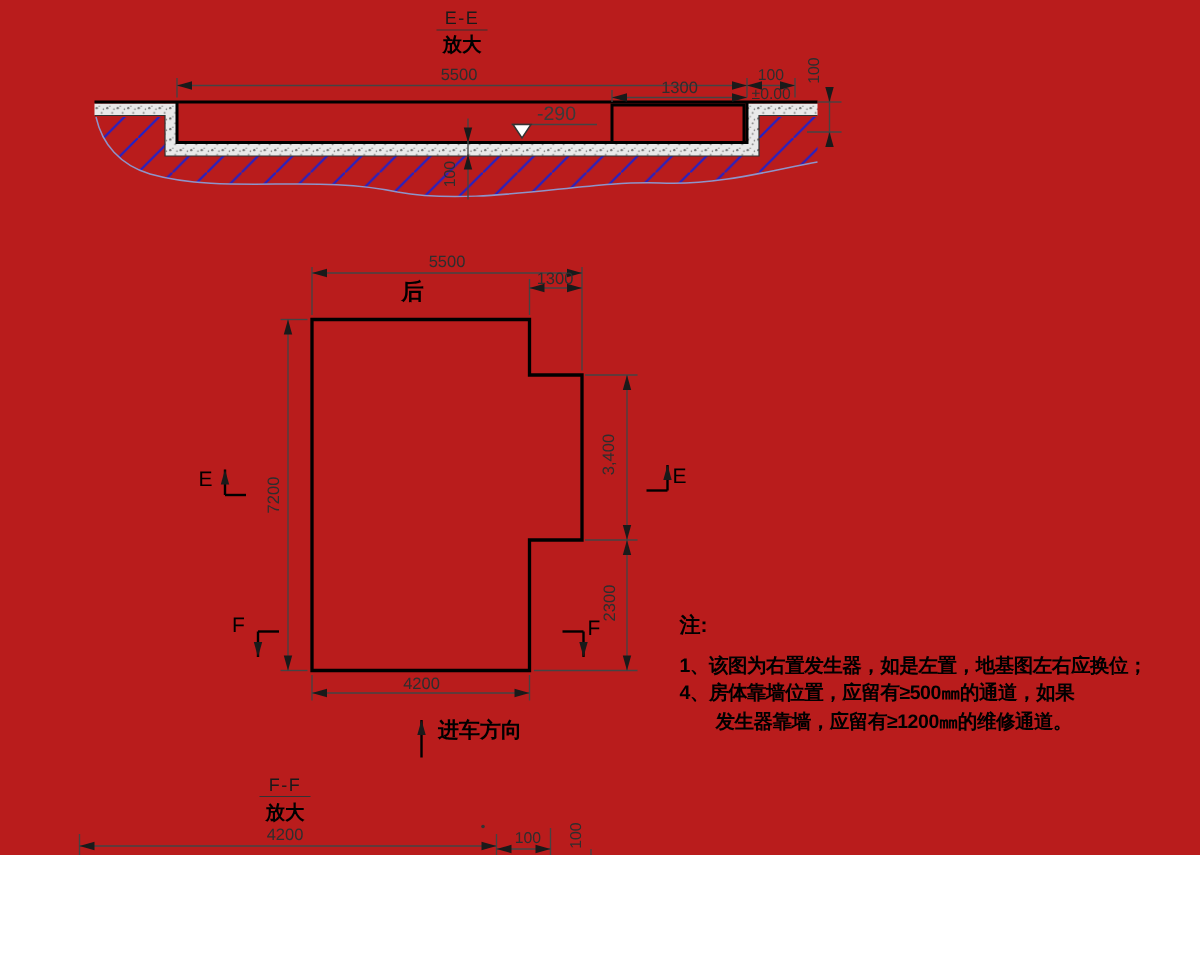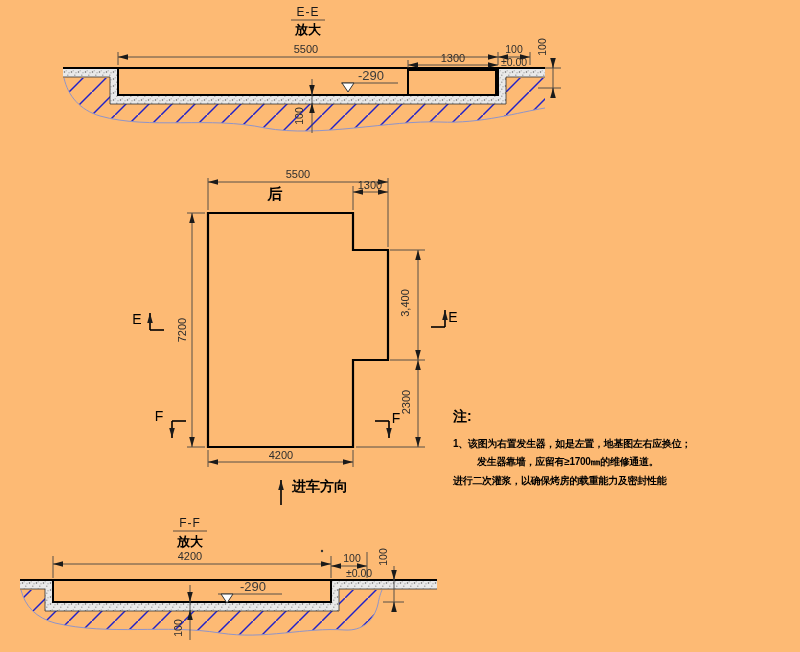--- a/index.html
+++ b/index.html
@@ -1,16 +1,16 @@
 <!DOCTYPE html>
 <html><head>
 <meta charset="utf-8">
 <style>
   html,body{margin:0;padding:0;background:#fff;}
-  .canvas{position:relative;width:800px;height:652px;background:#fdba74;overflow:hidden;
+  .canvas{position:relative;width:800px;height:570px;background:#b91c1c;overflow:hidden;
           font-family:"Liberation Sans","DejaVu Sans",sans-serif;}
   svg{position:absolute;left:0;top:0;}
   svg text{font-family:"Liberation Sans","DejaVu Sans",sans-serif;}
   .dimt{font-size:11px;fill:#2e2e2e;}
   .dims{font-size:10.5px;fill:#2e2e2e;}
   .lev{font-size:10.5px;fill:#2e2e2e;}
   .elev{font-size:13px;fill:#3a3a3a;}
   .ttl{font-size:12px;fill:#1a1a1a;letter-spacing:1px;}
   .cjk{font-weight:bold;fill:#000;}
   .sub{font-size:13px;}
@@ -18,21 +18,21 @@
   .entry{font-size:14px;}
   .mark{font-size:14px;fill:#000;}
   .ol{stroke:#000;stroke-width:2;fill:none;}
   .ol2{stroke:#000;stroke-width:2.2;fill:none;}
   .tl{stroke:#444;stroke-width:0.9;fill:none;}
   .ml{stroke:#000;stroke-width:1.6;fill:none;}
   .wv{stroke:#8f94c9;stroke-width:1;fill:none;}
   .td{stroke:#333;stroke-width:0.8;fill:none;}
   .notes{position:absolute;left:453px;top:407px;width:347px;color:#000;font-weight:bold;}
   .notes-title{font-size:14px;line-height:18px;margin-bottom:10px;}
-  .note-line{font-size:10px;line-height:18.3px;letter-spacing:-0.3px;white-space:nowrap;}
+  .note-line{font-size:13px;line-height:18.3px;letter-spacing:-0.3px;white-space:nowrap;}
   .note-line.indent{padding-left:24px;}
 </style>
 </head>
 <body>
 
 <div class="canvas">
 <svg width="800" height="652" viewBox="0 0 800 652">
   <defs>
     <pattern id="hatchP" patternUnits="userSpaceOnUse" width="23" height="23">
       <path d="M-2,25 L25,-2" stroke="#2121c8" stroke-width="1.5" fill="none"></path>
@@ -219,16 +219,16 @@
       <line class="tl" x1="190" y1="594" x2="190" y2="602" marker-end="url(#aE)"></line>
       <line class="tl" x1="190" y1="618" x2="190" y2="610" marker-end="url(#aE)"></line>
       <text class="dims" text-anchor="middle" x="182" y="628" transform="rotate(-90 182 628)">100</text>
     </g>
   </g>
 </svg>
 
 <div class="notes">
   <div class="notes-title">注:</div>
   <div class="note-line">1、该图为右置发生器，如是左置，地基图左右应换位；</div>
-  <div class="note-line indent">发生器靠墙，应留有≥1700㎜的维修通道。</div>
-  <div class="note-line">进行二次灌浆，以确保烤房的载重能力及密封性能</div>
+  <div class="note-line">4、房体靠墙位置，应留有≥500㎜的通道，如果</div>
+  <div class="note-line indent">发生器靠墙，应留有≥1200㎜的维修通道。</div>
 </div>
 </div>
 
 </body></html>

